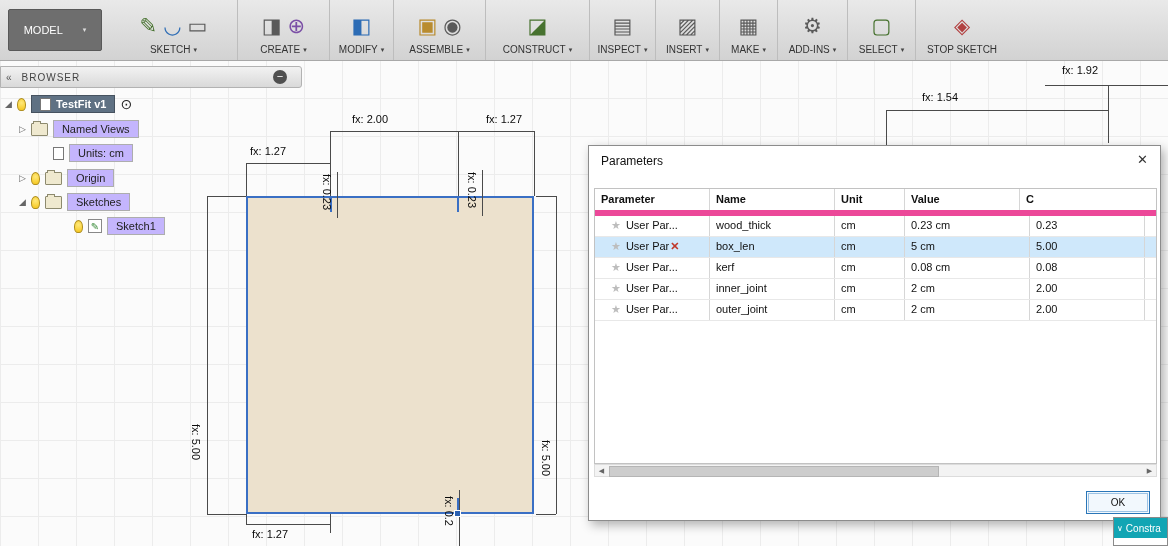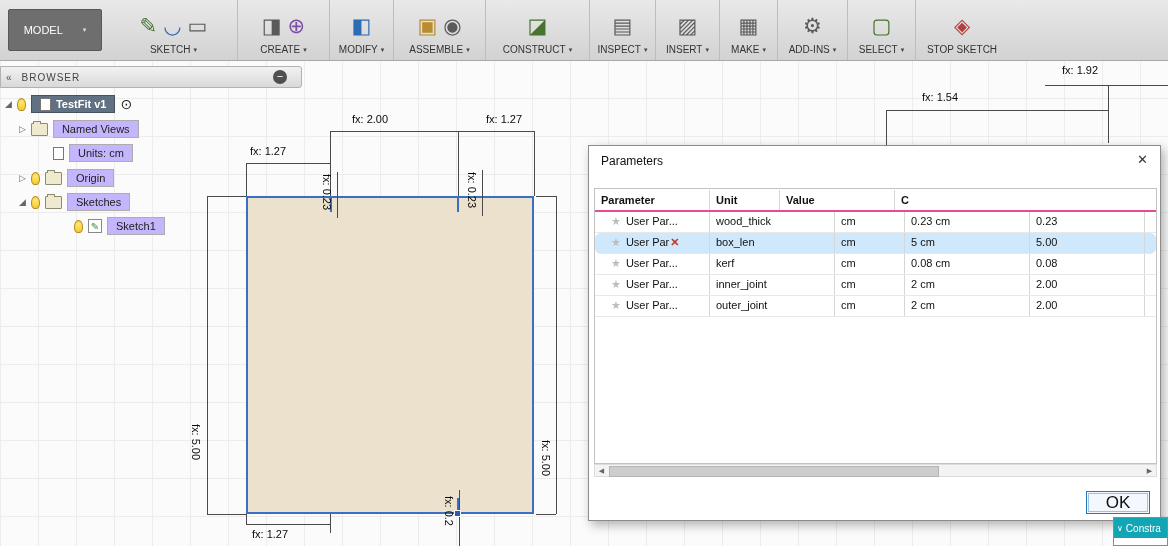--- a/index.html
+++ b/index.html
@@ -62,38 +62,38 @@
   .target{font-size:14px;color:#222;line-height:1;}
 
   
   .dialog{position:absolute;left:588px;top:145px;width:573px;height:376px;background:#fff;
     border:1px solid #8c8c8c;box-shadow:3px 4px 10px rgba(0,0,0,.3);z-index:40;box-sizing:border-box;}
   .dlg-title{position:absolute;left:12px;top:8px;font-size:12px;color:#111;}
   .dlg-close{position:absolute;right:12px;top:6px;font-size:13px;color:#333;}
   .tablewrap{position:absolute;left:5px;top:42px;width:563px;height:276px;border:1px solid #c2c2c2;
     background:#fff;box-sizing:border-box;overflow:hidden;}
   .t-row{display:flex;height:20px;line-height:19px;border-bottom:1px solid #e8e8e8;font-size:11px;color:#111;}
-  .t-head{height:21px;line-height:20px;font-weight:bold;border-bottom:2px solid #ec4899;align-items:flex-end;}
+  .t-head{height:21px;line-height:20px;font-weight:bold;border-bottom:6px solid #ec4899;}
   .t-row>div{border-right:1px solid #d6d6d6;padding-left:6px;box-sizing:border-box;
     overflow:hidden;white-space:nowrap;}
   .cP{width:115px;flex:none}.cN{width:125px;flex:none}.cU{width:70px;flex:none}
   .cE{width:125px;flex:none}.cV{width:115px;flex:none}.cC{flex:1;border-right:none !important;}
   .grp{font-weight:bold;}
-  .rsel{background:#cfe8fb;border-radius:6px;}
+  .rsel{background:#cfe8fb;}
   .star{color:#bdbdbd;font-size:11px;margin-right:5px;}
   .chev{display:inline-block;width:11px;font-size:9px;color:#333;}
   .plus{color:#2e9e3e;font-weight:bold;font-size:12px;margin-left:1px;}
   .delx{color:#c0392b;font-weight:bold;font-size:11px;margin-left:1px;}
   .ind1{padding-left:16px !important;}
   .hscroll{position:absolute;left:5px;top:318px;width:563px;height:13px;background:#f3f3f3;
     border:1px solid #dcdcdc;box-sizing:border-box;}
   .sarrow{position:absolute;top:0;width:13px;height:11px;font-size:7px;color:#666;text-align:center;line-height:11px;}
   .sthumb{position:absolute;left:14px;top:1px;width:328px;height:9px;background:#cdcdcd;border:1px solid #b5b5b5;}
   .okbtn{position:absolute;left:497px;top:345px;width:64px;height:23px;background:#f2f8fd;
-    border:1px solid #2a76b8;outline:1px solid #9cc3e5;outline-offset:-3px;font-size:17px;
+    border:1px solid #2a76b8;outline:1px solid #9cc3e5;outline-offset:-3px;font-size:10px;
     font-family:"Liberation Sans",sans-serif;color:#111;}
 
   
   .cpanel{position:absolute;left:1113px;top:517px;width:55px;height:29px;background:#fff;
     border:1px solid #8a8a8a;z-index:50;box-sizing:border-box;}
   .chead{height:20px;background:#12a5b4;color:#fff;font-size:10px;display:flex;align-items:center;
     gap:3px;padding:0 3px;overflow:hidden;white-space:nowrap;}
   .chead .cv{font-size:8px;}
 </style>
 </head>
@@ -306,20 +306,21 @@
     </span>
   </div>
 
   <div class="dialog">
     <span class="dlg-title">Parameters</span>
     <span class="dlg-close">✕</span>
 
     <div class="tablewrap">
       <div class="t-row t-head">
         <div class="cP">Parameter</div>
+        <div class="cN">Name</div>
         <div class="cU">Unit</div>
         <div class="cV">Value</div>
         <div class="cC">C</div>
       </div>
 
 
 
       <div class="t-row">
         <div class="cP ind1"><span class="star">★</span><span>User Par...</span></div>
         <div class="cN">wood_thick</div>

